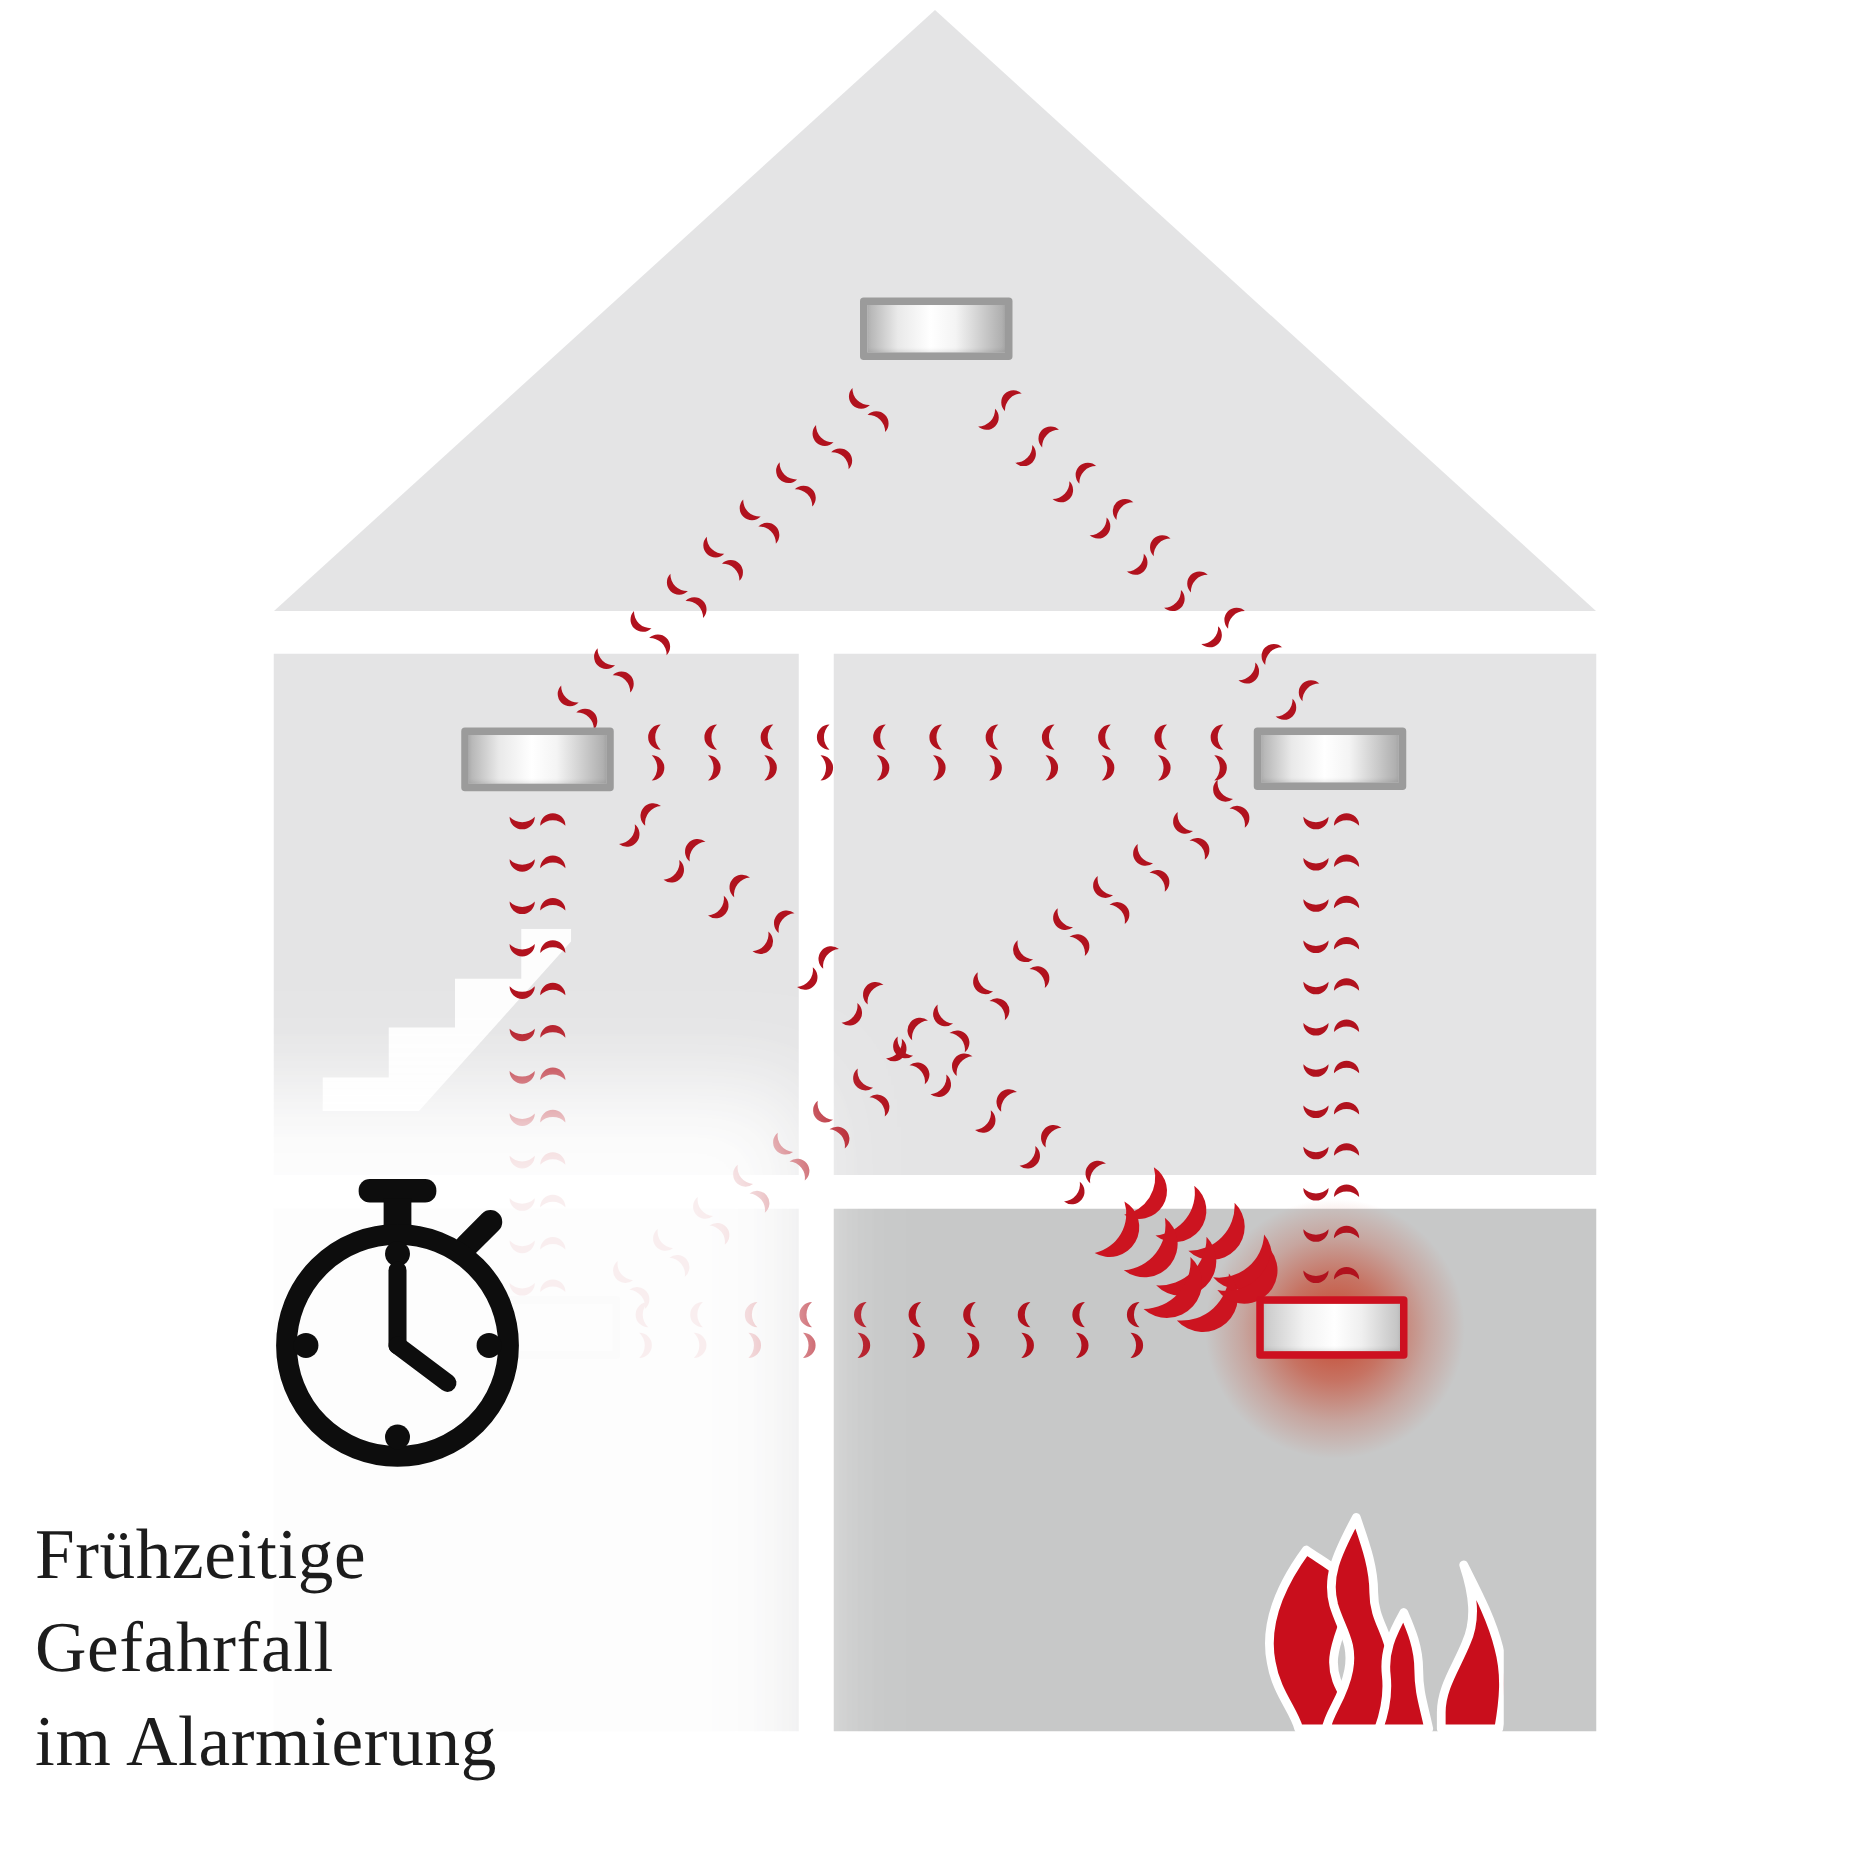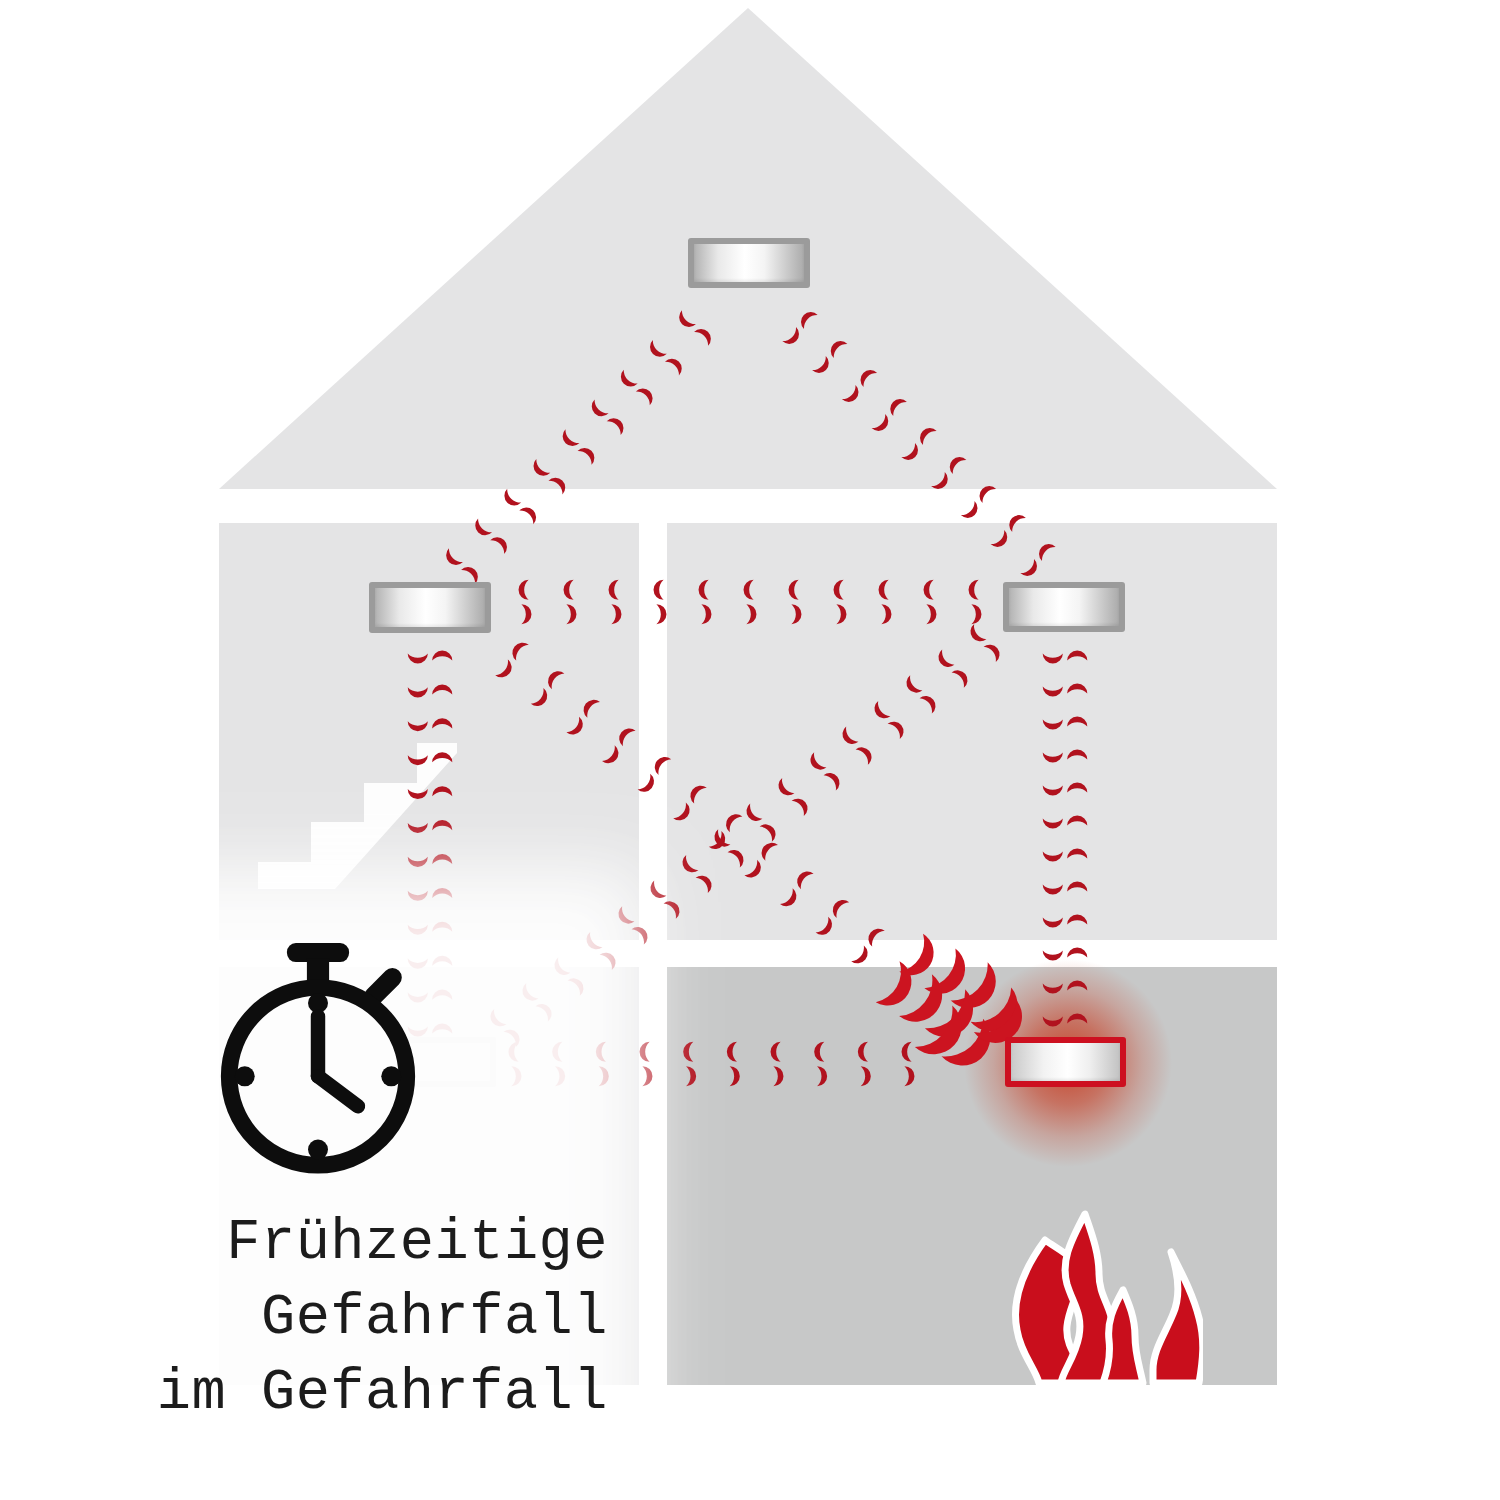--- a/index.html
+++ b/index.html
@@ -56,23 +56,23 @@
   #trailsvg .big{fill:var(--bright-red,#cc1420);}
   
   .fade-overlay{
     left:-70px;top:868px;width:715px;height:700px;z-index:6;
     background:#ffffff;opacity:.93;filter:blur(36px);
   }
   
   .stopwatch{left:207px;top:940px;width:222px;height:246px;z-index:7;}
   
   .caption{
-    left:38px;top:1206px;width:570px;z-index:7;text-align:right;
+    left:28px;top:1206px;width:570px;z-index:7;text-align:left;
     color:var(--text-dark,#1c1c1c);font-size:57px;line-height:75px;
-    font-family:Liberation Mono, monospace;letter-spacing:.5px;
+    font-family:Liberation Serif, serif;letter-spacing:.5px;
   }
   .caption span{display:block;}
   
   .fire{left:1003px;top:1210px;width:200px;height:176px;z-index:6;}
   .fire path{fill:var(--fire-red,#c90e1c);stroke:#ffffff;stroke-width:7;stroke-linejoin:round;}
 </style>
 </head>
 <body>
 
 <div id="stage">
@@ -508,21 +508,21 @@
     </g>
     <g stroke="#0d0d0d" stroke-width="13" stroke-linecap="round">
       <line x1="100" y1="122" x2="100" y2="68"></line>
       <line x1="100" y1="122" x2="136" y2="149"></line>
     </g>
   </svg>
 
   <div class="abs caption">
     <span>Frühzeitige</span>
     <span>Gefahrfall</span>
-    <span>im Gefahrfall</span>
+    <span>im Alarmierung</span>
   </div>
 
   <svg class="abs fire" viewBox="0 0 200 176">
     <path d="M42,30 C20,60 8,90 14,120 C18,144 32,158 36,173 L86,173 C76,148 62,138 64,116
              C66,96 78,82 76,62 C74,48 56,40 42,30 Z"></path>
     <path d="M82,4 C66,34 58,52 64,74 C70,94 80,104 76,126 C72,148 60,160 58,173 L106,173
              C104,150 112,136 110,116 C108,96 96,86 96,64 C96,42 88,22 82,4 Z"></path>
     <path d="M120,80 C110,98 104,112 106,130 C108,148 104,162 100,173 L140,173
              C136,154 132,144 132,126 C132,108 126,94 120,80 Z"></path>
     <path d="M168,42 C176,66 178,86 170,104 C162,124 150,140 150,160 L150,173 L196,173

